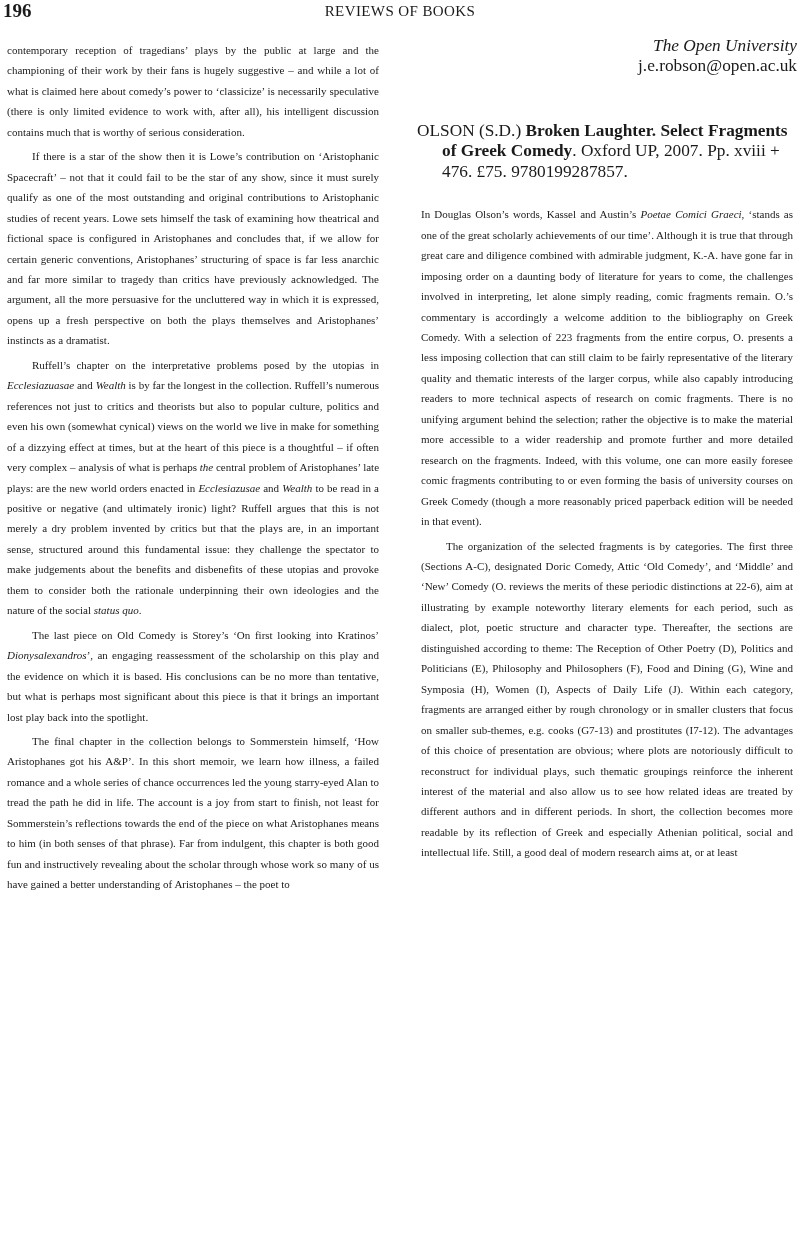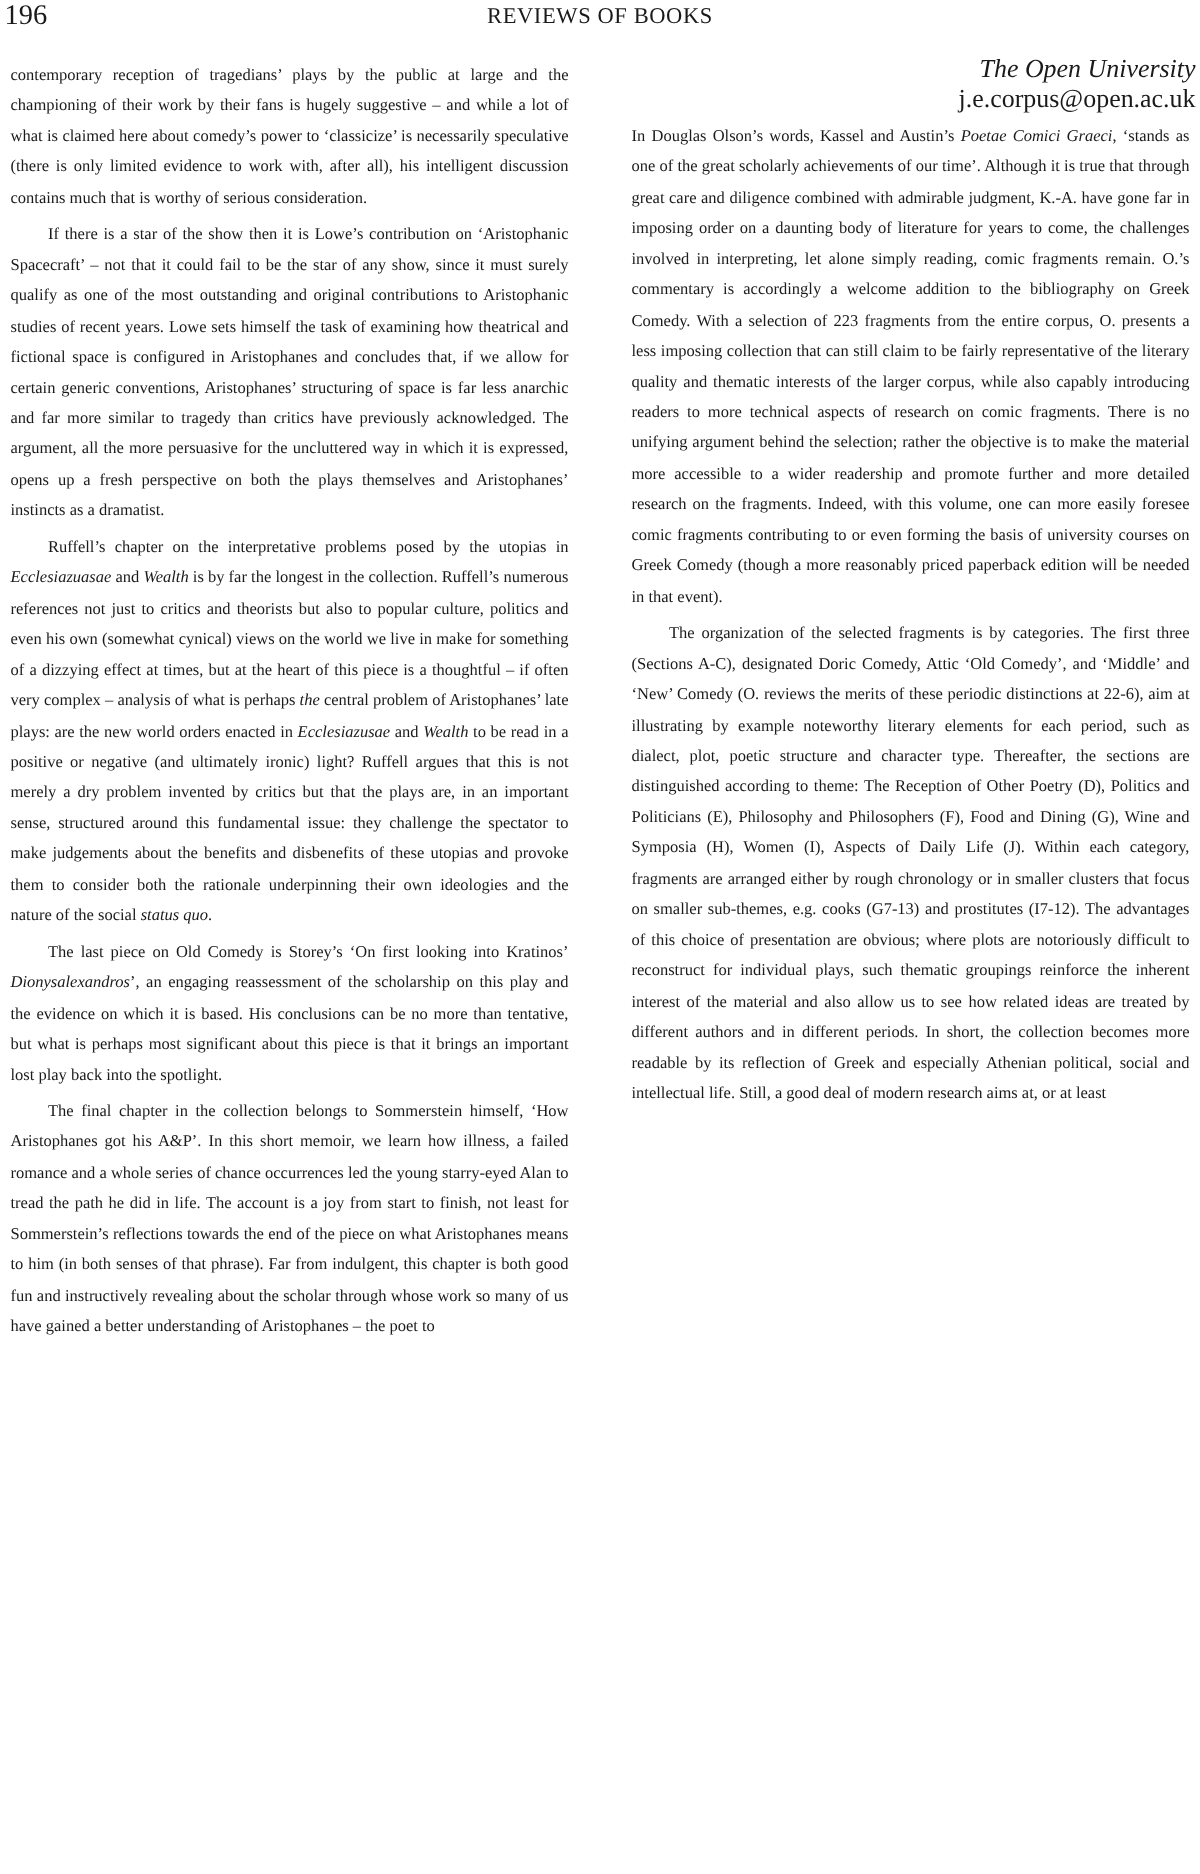--- a/index.html
+++ b/index.html
@@ -20,20 +20,21 @@
     position: relative;
     height: 22px;
     padding-top: 0;
   }
   .page-number {
     position: absolute;
     left: 3px;
     top: 0;
     font-size: 19px;
     line-height: 22px;
+    font-weight: bold;
   }
   .header-title {
     display: block;
     text-align: center;
     font-size: 15px;
     line-height: 22px;
     letter-spacing: 0.4px;
   }
   .columns {
     display: flex;
@@ -84,19 +85,20 @@
     <div class="column" id="col-left">
         <p class="body-para"><span>contemporary reception of tragedians’ plays by the public at large and the championing of their work by their fans is hugely suggestive – and while a lot of what is claimed here about comedy’s power to ‘classicize’ is necessarily speculative (there is only limited evidence to work with, after all), his intelligent discussion contains much that is worthy of serious consideration.</span></p>
         <p class="body-para indent"><span>If there is a star of the show then it is Lowe’s contribution on ‘Aristophanic Spacecraft’ – not that it could fail to be the star of any show, since it must surely qualify as one of the most outstanding and original contributions to Aristophanic studies of recent years. Lowe sets himself the task of examining how theatrical and fictional space is configured in Aristophanes and concludes that, if we allow for certain generic conventions, Aristophanes’ structuring of space is far less anarchic and far more similar to tragedy than critics have previously acknowledged. The argument, all the more persuasive for the uncluttered way in which it is expressed, opens up a fresh perspective on both the plays themselves and Aristophanes’ instincts as a dramatist.</span></p>
         <p class="body-para indent"><span>Ruffell’s chapter on the interpretative problems posed by the utopias in </span><span class="italic">Ecclesiazuasae</span><span> and </span><span class="italic">Wealth</span><span> is by far the longest in the collection. Ruffell’s numerous references not just to critics and theorists but also to popular culture, politics and even his own (somewhat cynical) views on the world we live in make for something of a dizzying effect at times, but at the heart of this piece is a thoughtful – if often very complex – analysis of what is perhaps </span><span class="italic">the</span><span> central problem of Aristophanes’ late plays: are the new world orders enacted in </span><span class="italic">Ecclesiazusae</span><span> and </span><span class="italic">Wealth</span><span> to be read in a positive or negative (and ultimately ironic) light? Ruffell argues that this is not merely a dry problem invented by critics but that the plays are, in an important sense, structured around this fundamental issue: they challenge the spectator to make judgements about the benefits and disbenefits of these utopias and provoke them to consider both the rationale underpinning their own ideologies and the nature of the social </span><span class="italic">status quo</span><span>.</span></p>
         <p class="body-para indent"><span>The last piece on Old Comedy is Storey’s ‘On first looking into Kratinos’ </span><span class="italic">Dionysalexandros</span><span>’, an engaging reassessment of the scholarship on this play and the evidence on which it is based. His conclusions can be no more than tentative, but what is perhaps most significant about this piece is that it brings an important lost play back into the spotlight.</span></p>
         <p class="body-para indent"><span>The final chapter in the collection belongs to Sommerstein himself, ‘How Aristophanes got his A&amp;P’. In this short memoir, we learn how illness, a failed romance and a whole series of chance occurrences led the young starry-eyed Alan to tread the path he did in life. The account is a joy from start to finish, not least for Sommerstein’s reflections towards the end of the piece on what Aristophanes means to him (in both senses of that phrase). Far from indulgent, this chapter is both good fun and instructively revealing about the scholar through whose work so many of us have gained a better understanding of Aristophanes – the poet to</span></p>
       </div>
     <div class="column" id="col-right">
         <div class="signature">
           <div class="sig-line italic">The Open University</div>
-          <div class="sig-line">j.e.corpus@open.ac.uk</div>
+          <div class="sig-line">j.e.robson@open.ac.uk</div>
         </div>
+        <h2 class="review-heading"><span>OLSON (S.D.) </span><span class="bold">Broken Laughter. Select Fragments of Greek Comedy</span><span>. Oxford UP, 2007. Pp. xviii + 476. £75. 9780199287857.</span></h2>
         <p class="body-para"><span>In Douglas Olson’s words, Kassel and Austin’s </span><span class="italic">Poetae Comici Graeci</span><span>, ‘stands as one of the great scholarly achievements of our time’. Although it is true that through great care and diligence combined with admirable judgment, K.-A. have gone far in imposing order on a daunting body of literature for years to come, the challenges involved in interpreting, let alone simply reading, comic fragments remain. O.’s commentary is accordingly a welcome addition to the bibliography on Greek Comedy. With a selection of 223 fragments from the entire corpus, O. presents a less imposing collection that can still claim to be fairly representative of the literary quality and thematic interests of the larger corpus, while also capably introducing readers to more technical aspects of research on comic fragments. There is no unifying argument behind the selection; rather the objective is to make the material more accessible to a wider readership and promote further and more detailed research on the fragments. Indeed, with this volume, one can more easily foresee comic fragments contributing to or even forming the basis of university courses on Greek Comedy (though a more reasonably priced paperback edition will be needed in that event).</span></p>
         <p class="body-para indent"><span>The organization of the selected fragments is by categories. The first three (Sections A-C), designated Doric Comedy, Attic ‘Old Comedy’, and ‘Middle’ and ‘New’ Comedy (O. reviews the merits of these periodic distinctions at 22-6), aim at illustrating by example noteworthy literary elements for each period, such as dialect, plot, poetic structure and character type. Thereafter, the sections are distinguished according to theme: The Reception of Other Poetry (D), Politics and Politicians (E), Philosophy and Philosophers (F), Food and Dining (G), Wine and Symposia (H), Women (I), Aspects of Daily Life (J). Within each category, fragments are arranged either by rough chronology or in smaller clusters that focus on smaller sub-themes, e.g. cooks (G7-13) and prostitutes (I7-12). The advantages of this choice of presentation are obvious; where plots are notoriously difficult to reconstruct for individual plays, such thematic groupings reinforce the inherent interest of the material and also allow us to see how related ideas are treated by different authors and in different periods. In short, the collection becomes more readable by its reflection of Greek and especially Athenian political, social and intellectual life. Still, a good deal of modern research aims at, or at least</span></p>
       </div>
   </div>
 </div>
 
 </body></html>

